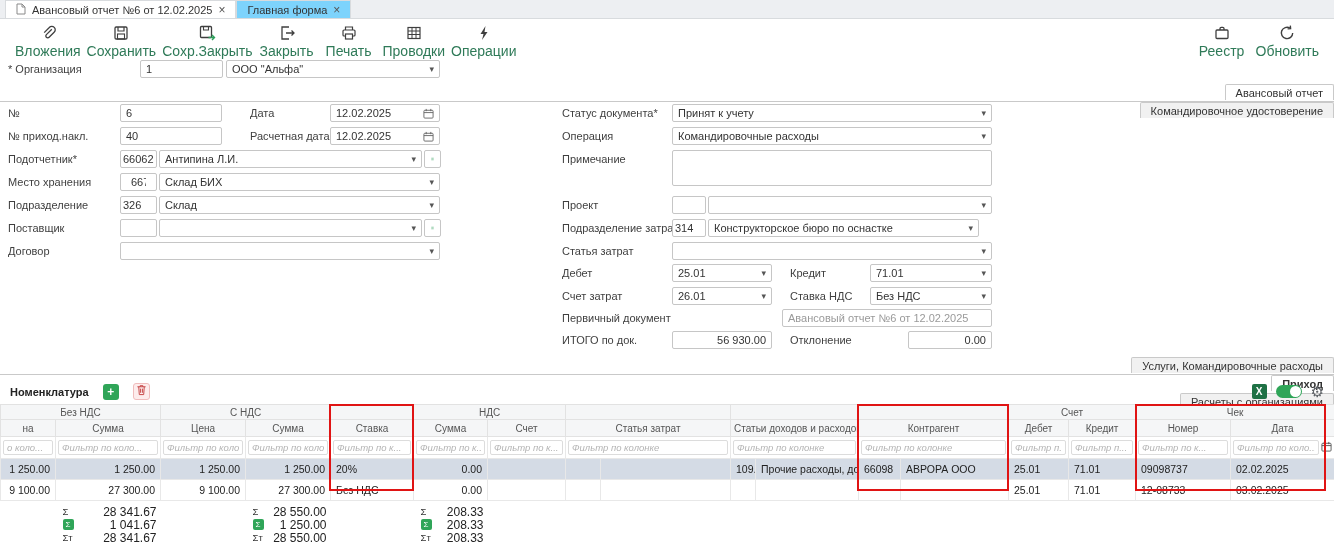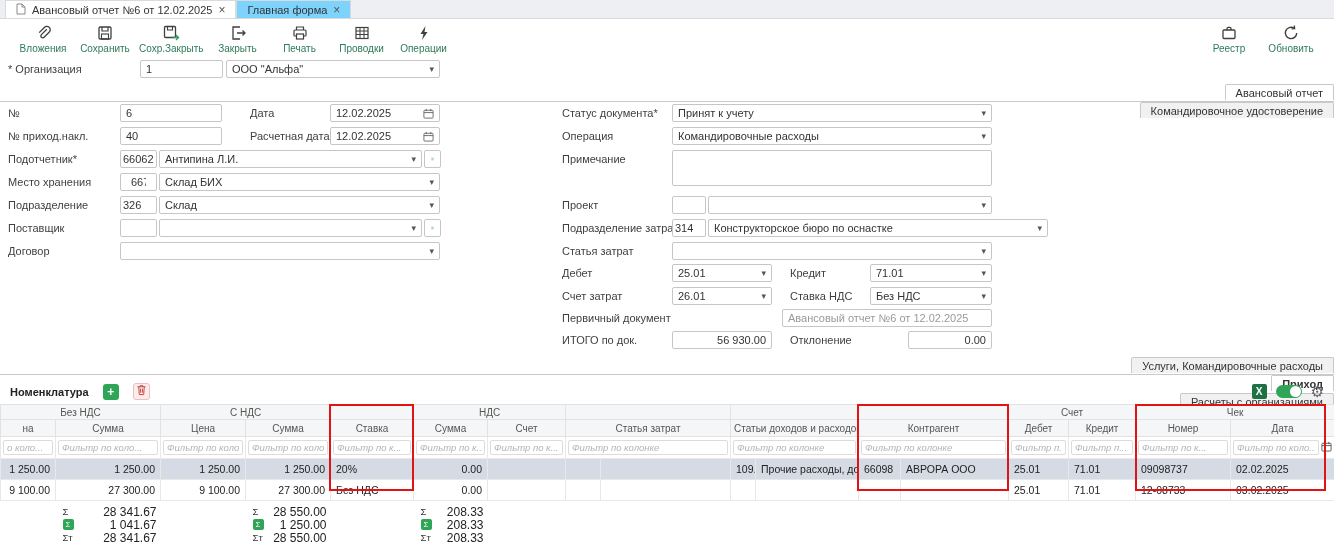--- a/index.html
+++ b/index.html
@@ -12,21 +12,21 @@
   .wtab{display:flex;align-items:center;gap:6px;padding:0 10px;font-size:11px;color:#333;
         border:1px solid #d8dbde;border-bottom:none;cursor:pointer;background:#7dd3fc;}
   .wtab.active{background:#fff;}
   .wtab .x{color:#555;font-size:12px;line-height:1;}
 
   
   .toolbar{position:absolute;top:20px;left:0;right:0;height:37px;display:flex;align-items:flex-start;
            padding:3px 12px 0 12px;box-sizing:border-box;}
   .tbtn{display:flex;flex-direction:column;align-items:center;min-width:56px;cursor:pointer;padding:0 3px;}
   .ticon{height:19px;display:flex;align-items:center;justify-content:center;}
-  .tlabel{font-size:10px;color:#2f7a58;margin-top:1px;white-space:nowrap;}
+  .tlabel{font-size:14px;color:#2f7a58;margin-top:1px;white-space:nowrap;}
   .tb-right{margin-left:auto;display:flex;align-items:flex-end;}
 
   
   .flabel{position:absolute;top:3px;font-size:11px;color:#3f3f3f;white-space:nowrap;}
   .frow{position:absolute;left:0;right:0;height:19px;}
   .ctl{position:absolute;top:0;height:18px;box-sizing:border-box;border:1px solid #c6c6c6;border-radius:2px;
        background:#fff;font-size:11px;display:flex;align-items:center;padding:0 5px;overflow:hidden;}
   .ctl .v{flex:1;white-space:nowrap;overflow:hidden;}
   .ctl.num .v{text-align:right;}
   .ctl.readonly .v{color:#9a9a9a;}
@@ -333,21 +333,21 @@
       <span class="v"></span>
       <span class="chev">▾</span>
     </div>
   </div>
 
   <div class="frow" style="top:219px">
     <span class="flabel" style="left:562px">Подразделение затрат</span>
     <div class="ctl" style="left:672px;width:34px;padding:0 2px">
         <span class="v">314</span>
       </div>
-    <div class="ctl" style="left:708px;width:340px">
+    <div class="ctl" style="left:708px;width:271px">
       <span class="v">Конструкторское бюро по оснастке</span>
       <span class="chev">▾</span>
     </div>
   </div>
 
   <div class="frow" style="top:242px">
     <span class="flabel" style="left:562px">Статья затрат</span>
     <div class="ctl" style="left:672px;width:320px">
       <span class="v"></span>
       <span class="chev">▾</span>

